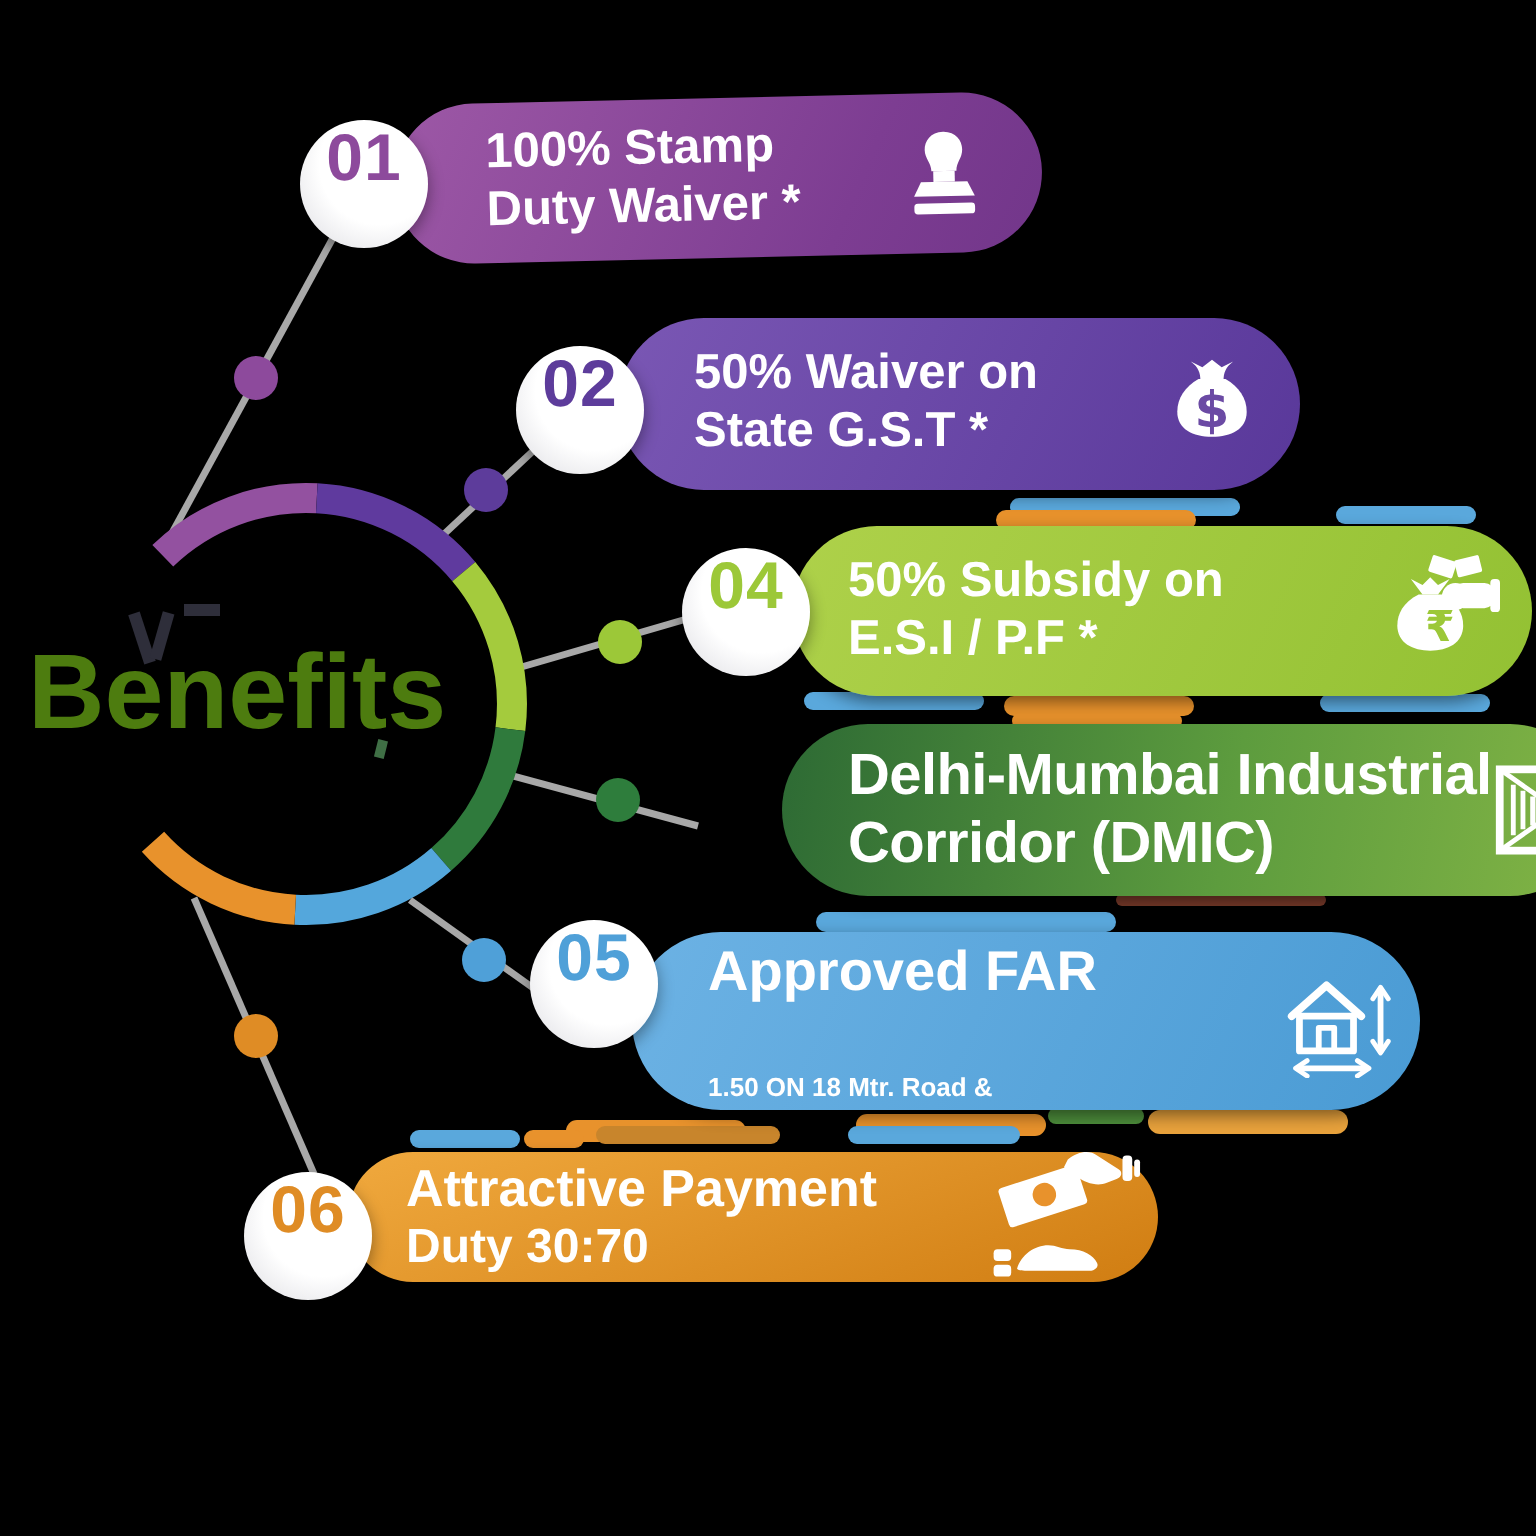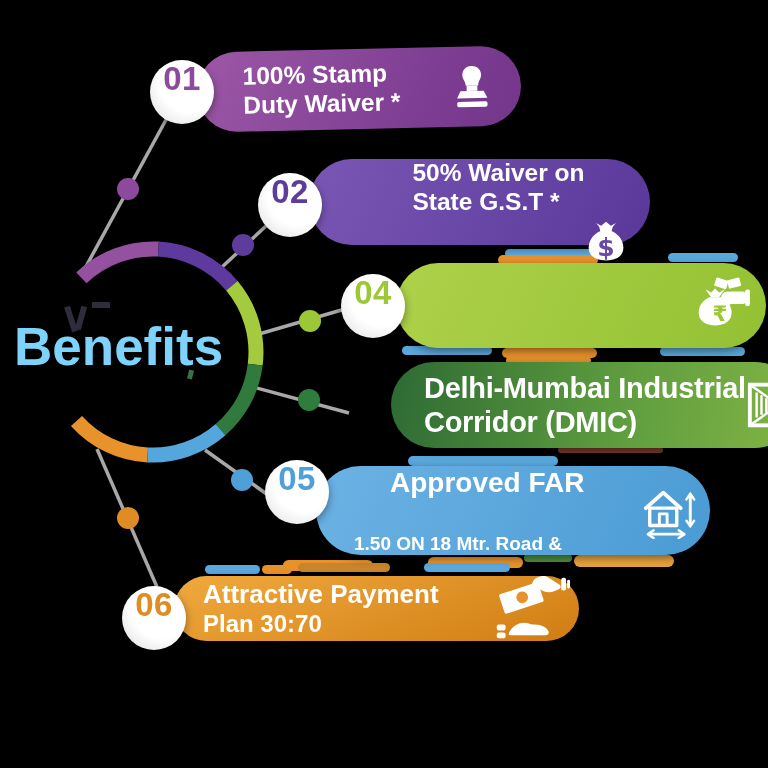--- a/index.html
+++ b/index.html
@@ -3,48 +3,48 @@
 <meta charset="utf-8">
 <style>
   html,body{margin:0;padding:0;background:#000;}
   .stage{position:relative;width:768px;height:768px;background:#000;overflow:hidden;
          font-family:"Liberation Sans",sans-serif;}
   .overlay{position:absolute;left:0;top:0;width:768px;height:768px;z-index:1;}
   
   .echo{position:absolute;border-radius:8px;z-index:0;}
   
   .title{position:absolute;left:14px;top:316px;z-index:2;font-size:53px;font-weight:800;
-         color:#7dd3fc;letter-spacing:0px;}
+         color:#4d7c0f;letter-spacing:0px;}
   .remnant{position:absolute;z-index:2;background:#2e2e3a;}
   
   .pill{position:absolute;display:flex;align-items:center;z-index:3;color:#fff;font-weight:bold;
         box-shadow:0 3px 8px rgba(0,0,0,.45);}
   .pill .lines{display:flex;flex-direction:column;}
   .pill .l{line-height:1.18;white-space:nowrap;}
   .pill .icon{margin-left:auto;display:flex;align-items:center;}
   .pill-1{left:197px;top:49px;width:278px;height:80px;border-radius:40px;padding-left:46px;
           background:linear-gradient(115deg,#9d58a6,#7d3d92 70%,#72368a);transform:rotate(-1.3deg);}
   .pill-1 .l{font-size:24.5px;}
   .pill-1 .icon{margin-right:24px;}
   .pill-2{left:309px;top:159px;width:303px;height:86px;border-radius:43px;padding-left:38px;
-          background:linear-gradient(115deg,#7a57b4,#59389a);flex-direction:column;}
+          background:linear-gradient(115deg,#7a57b4,#59389a);}
   .pill-2 .l{font-size:24.5px;}
   .pill-2 .icon{margin-right:16px;}
   .pill-3{left:396px;top:263px;width:342px;height:85px;border-radius:43px;padding-left:28px;
           background:linear-gradient(115deg,#aed14a,#93c133);}
   .pill-3 .l{font-size:24.5px;}
   .pill-3 .icon{margin-right:16px;}
   .pill-4{left:391px;top:362px;width:374px;height:86px;border-radius:43px;padding-left:33px;
           background:linear-gradient(100deg,#2d6a34,#5d9c3e 55%,#82b445);}
   .pill-4 .l{font-size:29px;letter-spacing:-0.3px;}
   .pill-4 .icon{margin-right:12px;}
   .pill-5{left:316px;top:466px;width:356px;height:89px;border-radius:45px;padding-left:38px;
           background:linear-gradient(115deg,#6cb2e4,#4a9bd4);}
-  .pill-5 .l0{font-size:28px;margin-left:36px;}
-  .pill-5 .l1,.pill-5 .l2{font-size:19px;margin-top:34px;}
+  .pill-5 .l0{font-size:28px;}
+  .pill-5 .l1,.pill-5 .l2{font-size:13px;margin-top:34px;}
   .pill-5 .icon{margin-right:12px;}
   .pill-6{left:174px;top:576px;width:376px;height:65px;border-radius:43px;padding-left:29px;
           background:linear-gradient(160deg,#f0a93e,#d07d12);}
   .pill-6 .l0{font-size:26px;}
   .pill-6 .l1{font-size:24px;}
   .pill-6 .icon{margin-right:8px;}
   
   .badge{position:absolute;width:64px;height:64px;border-radius:50%;z-index:4;
          background:radial-gradient(circle at 62% 35%,#ffffff 52%,#e9e9ec 82%,#d8d8dc 100%);
          box-shadow:0 3px 8px rgba(0,0,0,.4);display:flex;align-items:flex-start;justify-content:center;
@@ -135,20 +135,24 @@
     <span class="icon">
       <svg width="56" height="54" viewBox="0 0 56 56">
         <path fill="#fff" d="M17 6c4 3 5 6 5 10h12c0-4 1-7 5-10l-6 3-5-4-5 4z"></path>
         <path fill="#fff" d="M21 15h14c7 4 11 10 11 17 0 9-8 13-18 13S10 41 10 32c0-7 4-13 11-17z"></path>
         <text x="28" y="40" font-size="26" font-weight="bold" fill="#6b4aa4" text-anchor="middle" font-family="DejaVu Sans, sans-serif">$</text>
       </svg>
     </span>
   </div>
 
   <div class="pill pill-3">
+    <div class="lines">
+      <div class="l l0">50% Subsidy on</div>
+      <div class="l l1">E.S.I / P.F *</div>
+    </div>
     <span class="icon">
       <svg width="62" height="58" viewBox="0 0 64 58">
         <g fill="#fff">
           <rect x="28" y="1" width="13" height="9" rx="1" transform="rotate(18 34 5)"></rect>
           <rect x="41" y="1" width="13" height="9" rx="1" transform="rotate(-14 47 5)"></rect>
           <rect x="40" y="14" width="21" height="13" rx="5"></rect>
           <rect x="59" y="12" width="5" height="17" rx="2"></rect>
           <circle cx="41" cy="21" r="7"></circle>
           <path d="M18 12l6 8h8l6-8-6 3-4-4-4 4z"></path>
           <path d="M22 20h12c8 4 11 10 11 16 0 9-8 13-17 13S11 45 11 36c0-6 3-12 11-16z"></path>
@@ -187,21 +191,21 @@
         <path d="M46 17l4-6 4 6M46 39l4 6 4-6" stroke-width="2.5"></path>
         <path d="M7 53h36" stroke-width="3"></path>
         <path d="M12 49l-6 4 6 4M38 49l6 4-6 4" stroke-width="2.5"></path>
       </svg>
     </span>
   </div>
 
   <div class="pill pill-6">
     <div class="lines">
       <div class="l l0">Attractive Payment</div>
-      <div class="l l1">Plan 30:70</div>
+      <div class="l l1">Duty 30:70</div>
     </div>
     <span class="icon">
       <svg width="82" height="72" viewBox="0 0 84 72">
         <g fill="#fff">
           <g transform="rotate(-18 34 24)">
             <rect x="12" y="14" width="42" height="21" rx="2"></rect>
           </g>
           <path d="M46 6c5-4 11-5 15-2l11 7c2 1 2 4-1 5l-5 2c-5 2-11 0-15-3l-7-5z"></path>
           <rect x="74" y="4" width="5" height="13" rx="2"></rect>
           <rect x="80" y="6" width="3" height="9" rx="1.5"></rect>

